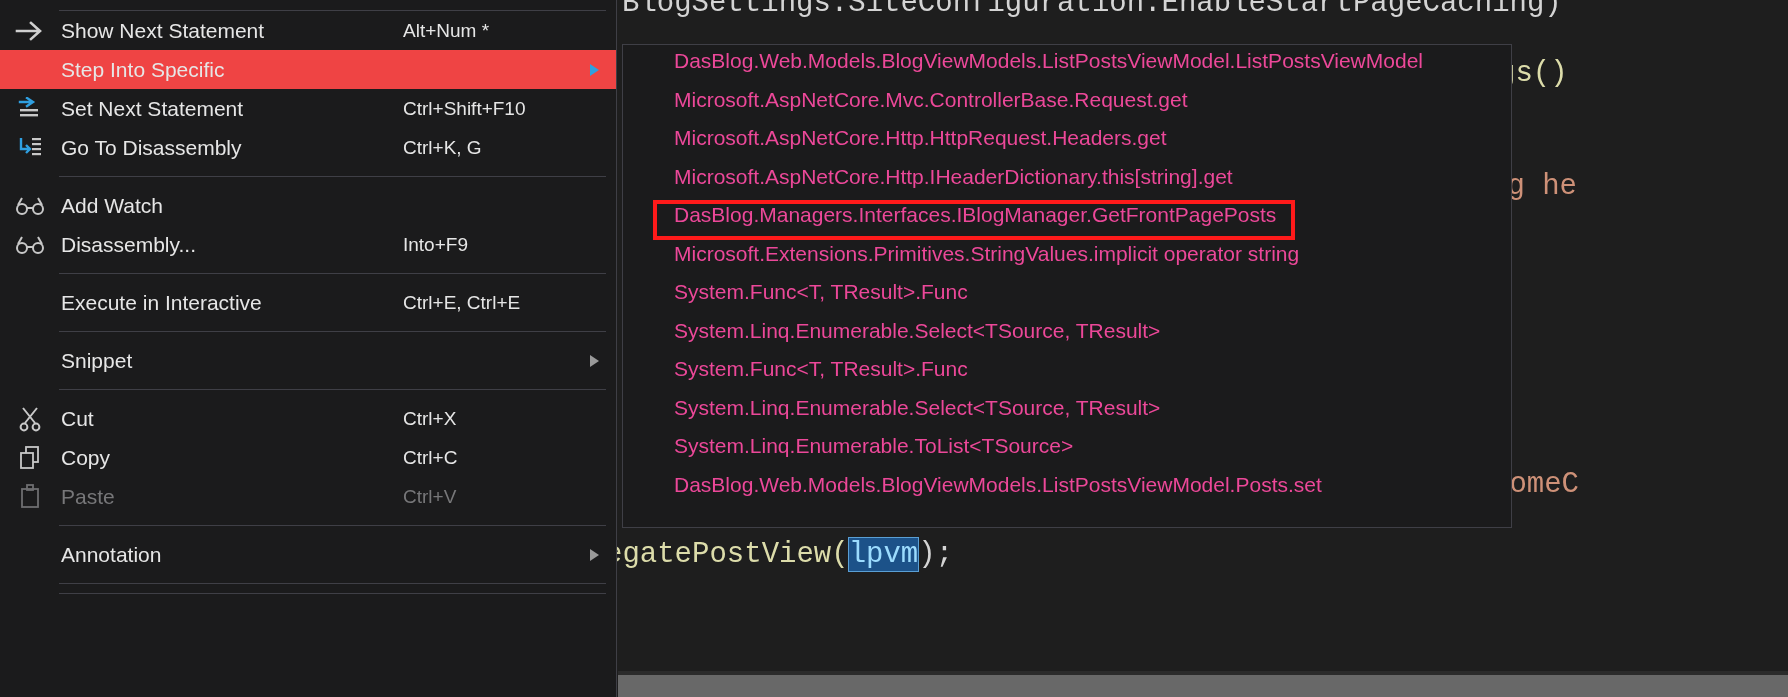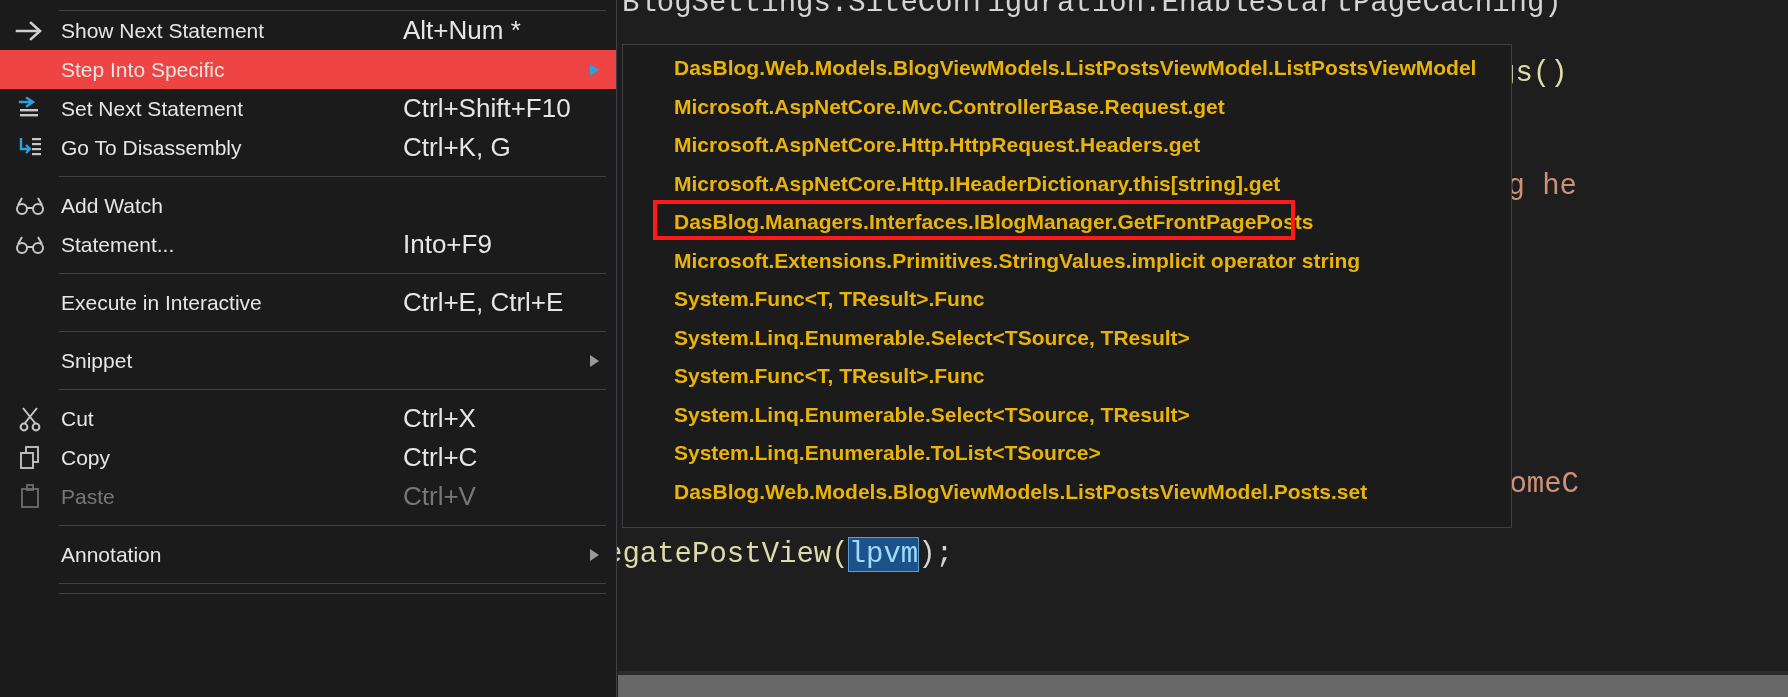--- a/index.html
+++ b/index.html
@@ -131,21 +131,21 @@
     align-items: center;
     justify-content: center;
   }
   .mi-label {
     flex: 1;
     white-space: nowrap;
     padding-left: 2px;
   }
   .mi-shortcut {
     color: #e6e6e6;
-    font-size: 26px;
+    font-size: 19px;
     white-space: nowrap;
     padding-right: 12px;
     min-width: 175px;
   }
   .mi-sub-arrow {
     width: 26px;
     min-width: 26px;
     display: flex;
     align-items: center;
     justify-content: flex-start;
@@ -174,28 +174,27 @@
     height: 484px;
     background: #1b1b1c;
     border: 1px solid #3f3f46;
     box-sizing: border-box;
     padding-top: 4px;
   }
   .sub-item {
     position: relative;
     height: 38.5px;
     display: flex;
-    align-items: center;
+    align-items: flex-start;
     padding-left: 51px;
-    color: #eab308;
+    color: #ec4899;
     font-size: 21px;
     white-space: nowrap;
     box-sizing: border-box;
     cursor: default;
-    font-weight: bold;
   }
   .sub-item.boxed::after {
     content: "";
     position: absolute;
     left: 30px;
     top: -3px;
     width: 642px;
     height: 40px;
     border: 4px solid #ff1a1a;
     box-sizing: border-box;
@@ -289,21 +288,21 @@
       </div>
       <div class="menu-item">
         <span class="mi-icon">
           <svg class="ic" width="30" height="20" viewBox="0 0 30 20">
             <circle cx="7" cy="13" r="5" fill="none" stroke="#c8c8c8" stroke-width="2"></circle>
             <circle cx="23" cy="13" r="5" fill="none" stroke="#c8c8c8" stroke-width="2"></circle>
             <path d="M12 12 L18 12" stroke="#c8c8c8" stroke-width="2"></path>
             <path d="M3 9 L7 2 M27 9 L23 2" stroke="#c8c8c8" stroke-width="2"></path>
           </svg>
         </span>
-        <span class="mi-label">Statement...</span>
+        <span class="mi-label">Disassembly...</span>
         <span class="mi-shortcut">Into+F9</span>
         <span class="mi-sub-arrow"></span>
       </div>
       <div class="menu-sep"></div>
       <div class="menu-item">
         <span class="mi-icon"></span>
         <span class="mi-label">Execute in Interactive</span>
         <span class="mi-shortcut">Ctrl+E, Ctrl+E</span>
         <span class="mi-sub-arrow"></span>
       </div>

